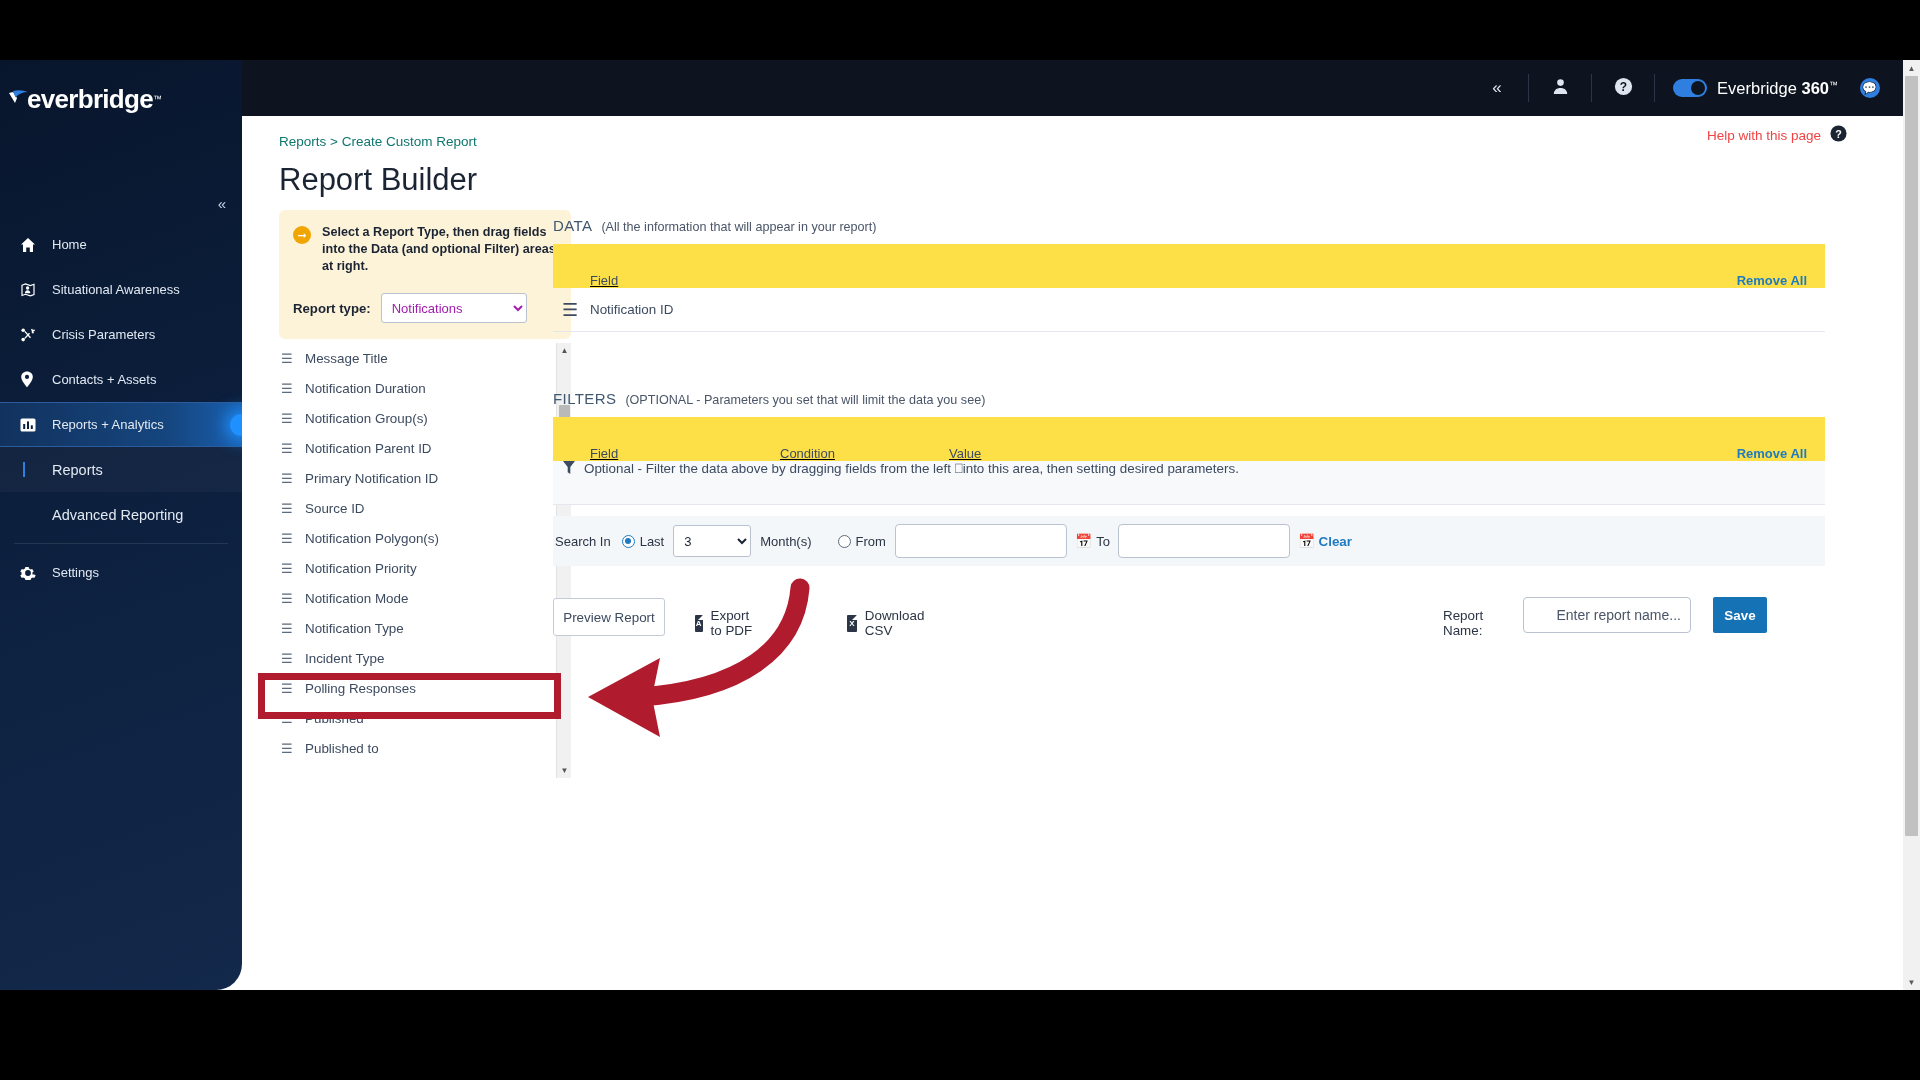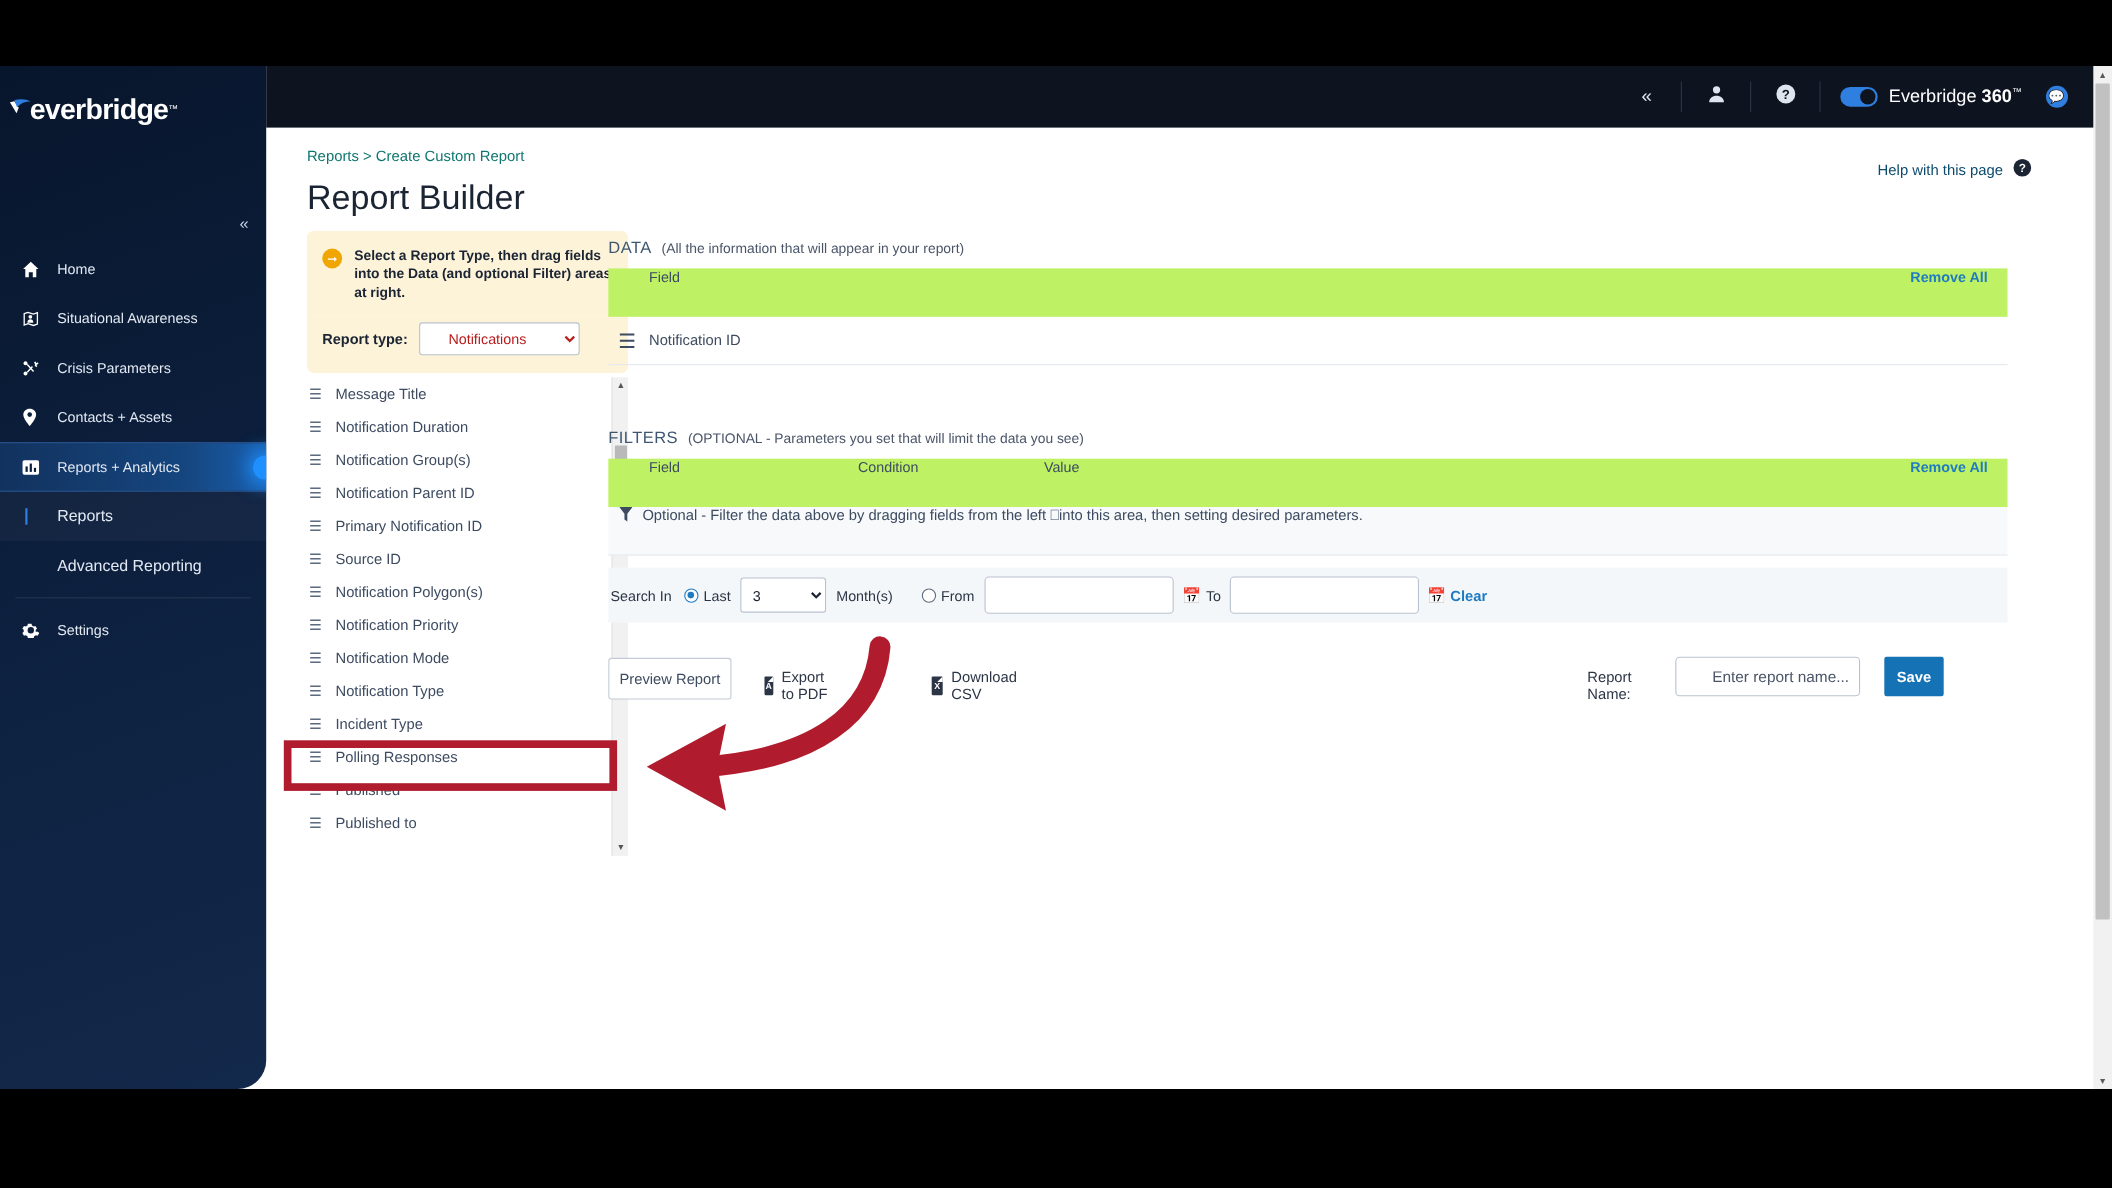--- a/index.html
+++ b/index.html
@@ -131,22 +131,22 @@
   #content {
     position: absolute; left: 242px; top: 56px;
     width: 1663px; height: 874px;
     background: #fff;
   }
   #breadcrumb {
     position: absolute; left: 37px; top: 18px;
     font-size: 13.5px; color: #0f766e;
   }
   #help-link {
-    position: absolute; right: 58px; top: 28px;
-    font-size: 13.5px; color: #0c4a6e;
+    position: absolute; right: 58px; top: 9px;
+    font-size: 13.5px; color: #ef4444;
     display: flex; align-items: center; gap: 9px; cursor: pointer;
   }
   #page-title {
     position: absolute; left: 37px; top: 46px;
     font-size: 31px; color: #1b2433; font-weight: 400;
   }
 
   
   #builder-panel { position: absolute; left: 37px; top: 94px; width: 292px; }
   #hint-box {
@@ -162,23 +162,23 @@
   .hint-txt { font-size: 12.6px; color: #1b2433; font-weight: 700; line-height: 1.35; }
   #reporttype-row {
     background: #fdf3d9; border-radius: 0 0 6px 6px;
     padding: 6px 14px 16px 14px;
     display: flex; align-items: center; gap: 10px;
   }
   .rt-label { font-size: 13.2px; color: #1b2433; font-weight: 700; }
   #reporttype-select {
     width: 146px; height: 30px;
     border: 1px solid #b9c2ce; border-radius: 3px;
-    background: #fff; font-size: 13px; color: #b91c1c;
+    background: #fff; font-size: 13px; color: #a21caf;
     font-family: "Liberation Sans", sans-serif;
-    padding-left: 22px;
+    padding-left: 6px;
   }
 
   
   #fieldlist-wrap {
     position: absolute; left: 37px; top: 227px;
     width: 292px; height: 435px;
   }
   #fieldlist {
     position: absolute; left: 0; top: 0;
     width: 274px; height: 435px;
@@ -211,22 +211,22 @@
     cursor: pointer;
   }
 
   
   .sec-head { position: absolute; display: flex; align-items: baseline; gap: 9px; }
   .sec-title { font-size: 15px; color: #3f5770; letter-spacing: .4px; }
   .sec-sub { font-size: 12.6px; color: #4a5568; }
 
   .tbl-head {
     position: absolute;
-    background: #bef264; height: 44px;
-    display: flex; align-items: flex-start;
+    background: #fde047; height: 44px;
+    display: flex; align-items: flex-end; text-decoration: underline;
   }
   .th { font-size: 13px; color: #3d4b60; }
   .remove-all {
     position: absolute; right: 18px; font-size: 13px;
     color: #1f7bc1; font-weight: 700; cursor: pointer;
   }
 
   .data-row {
     position: absolute;
     height: 44px; display: flex; align-items: center;

